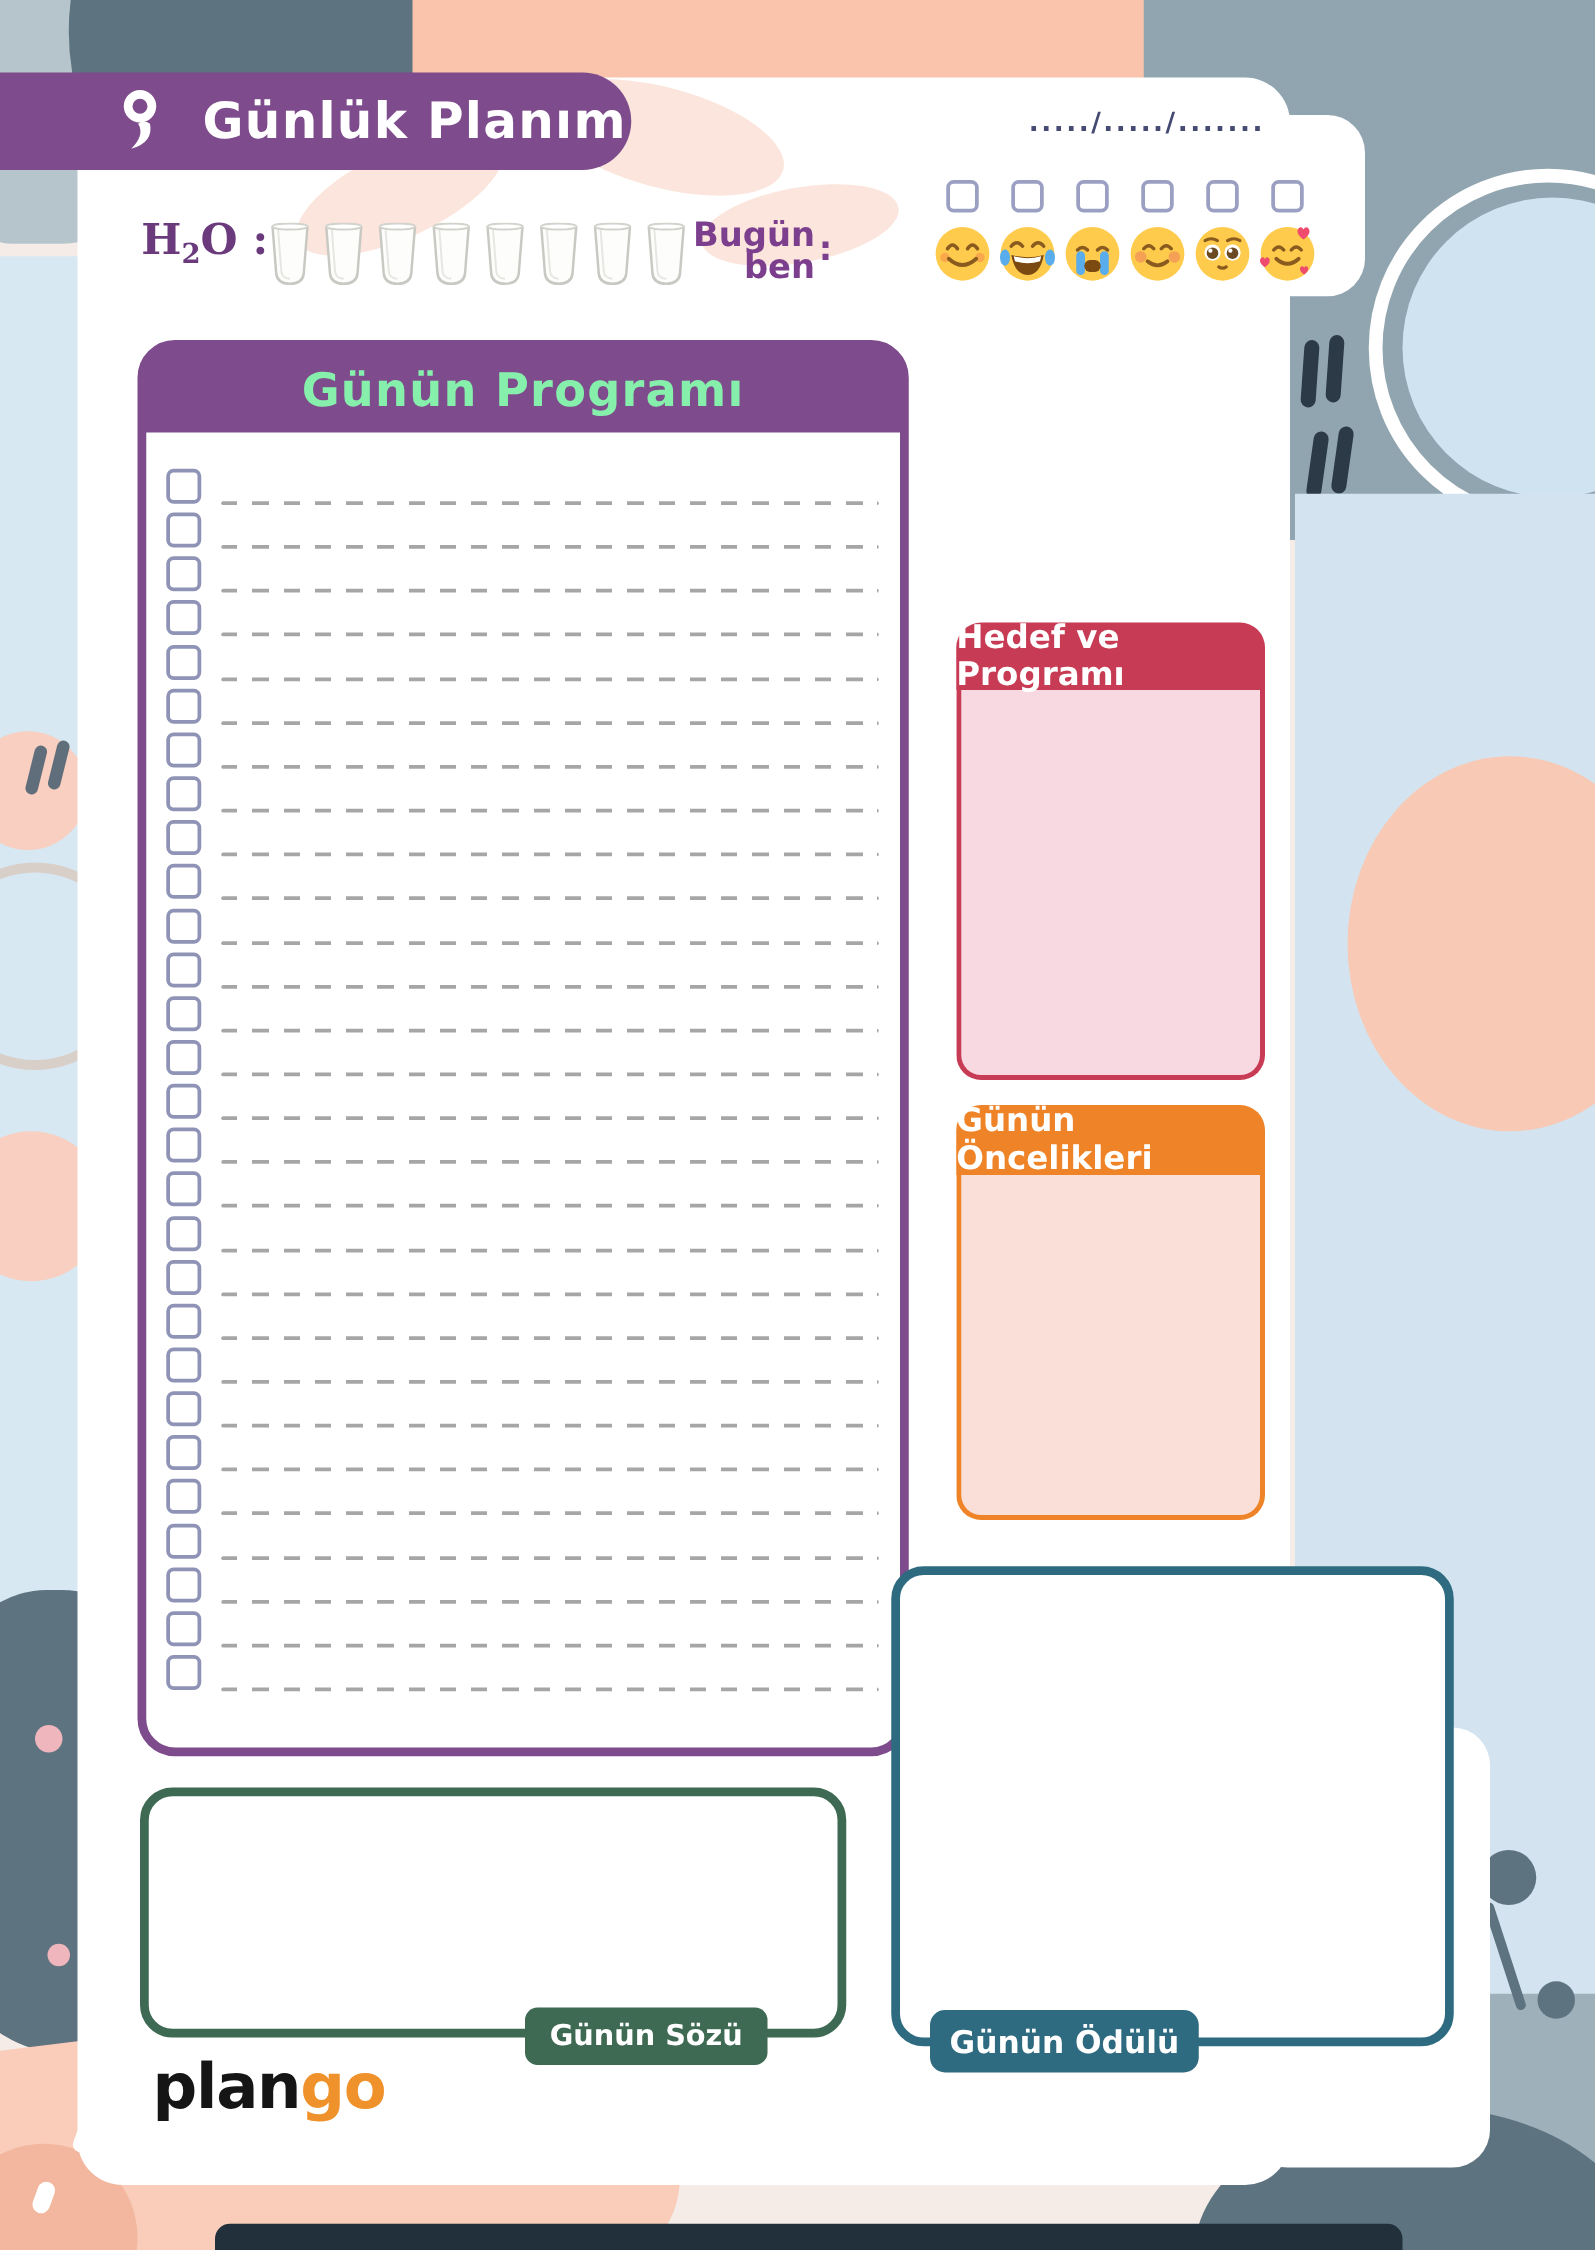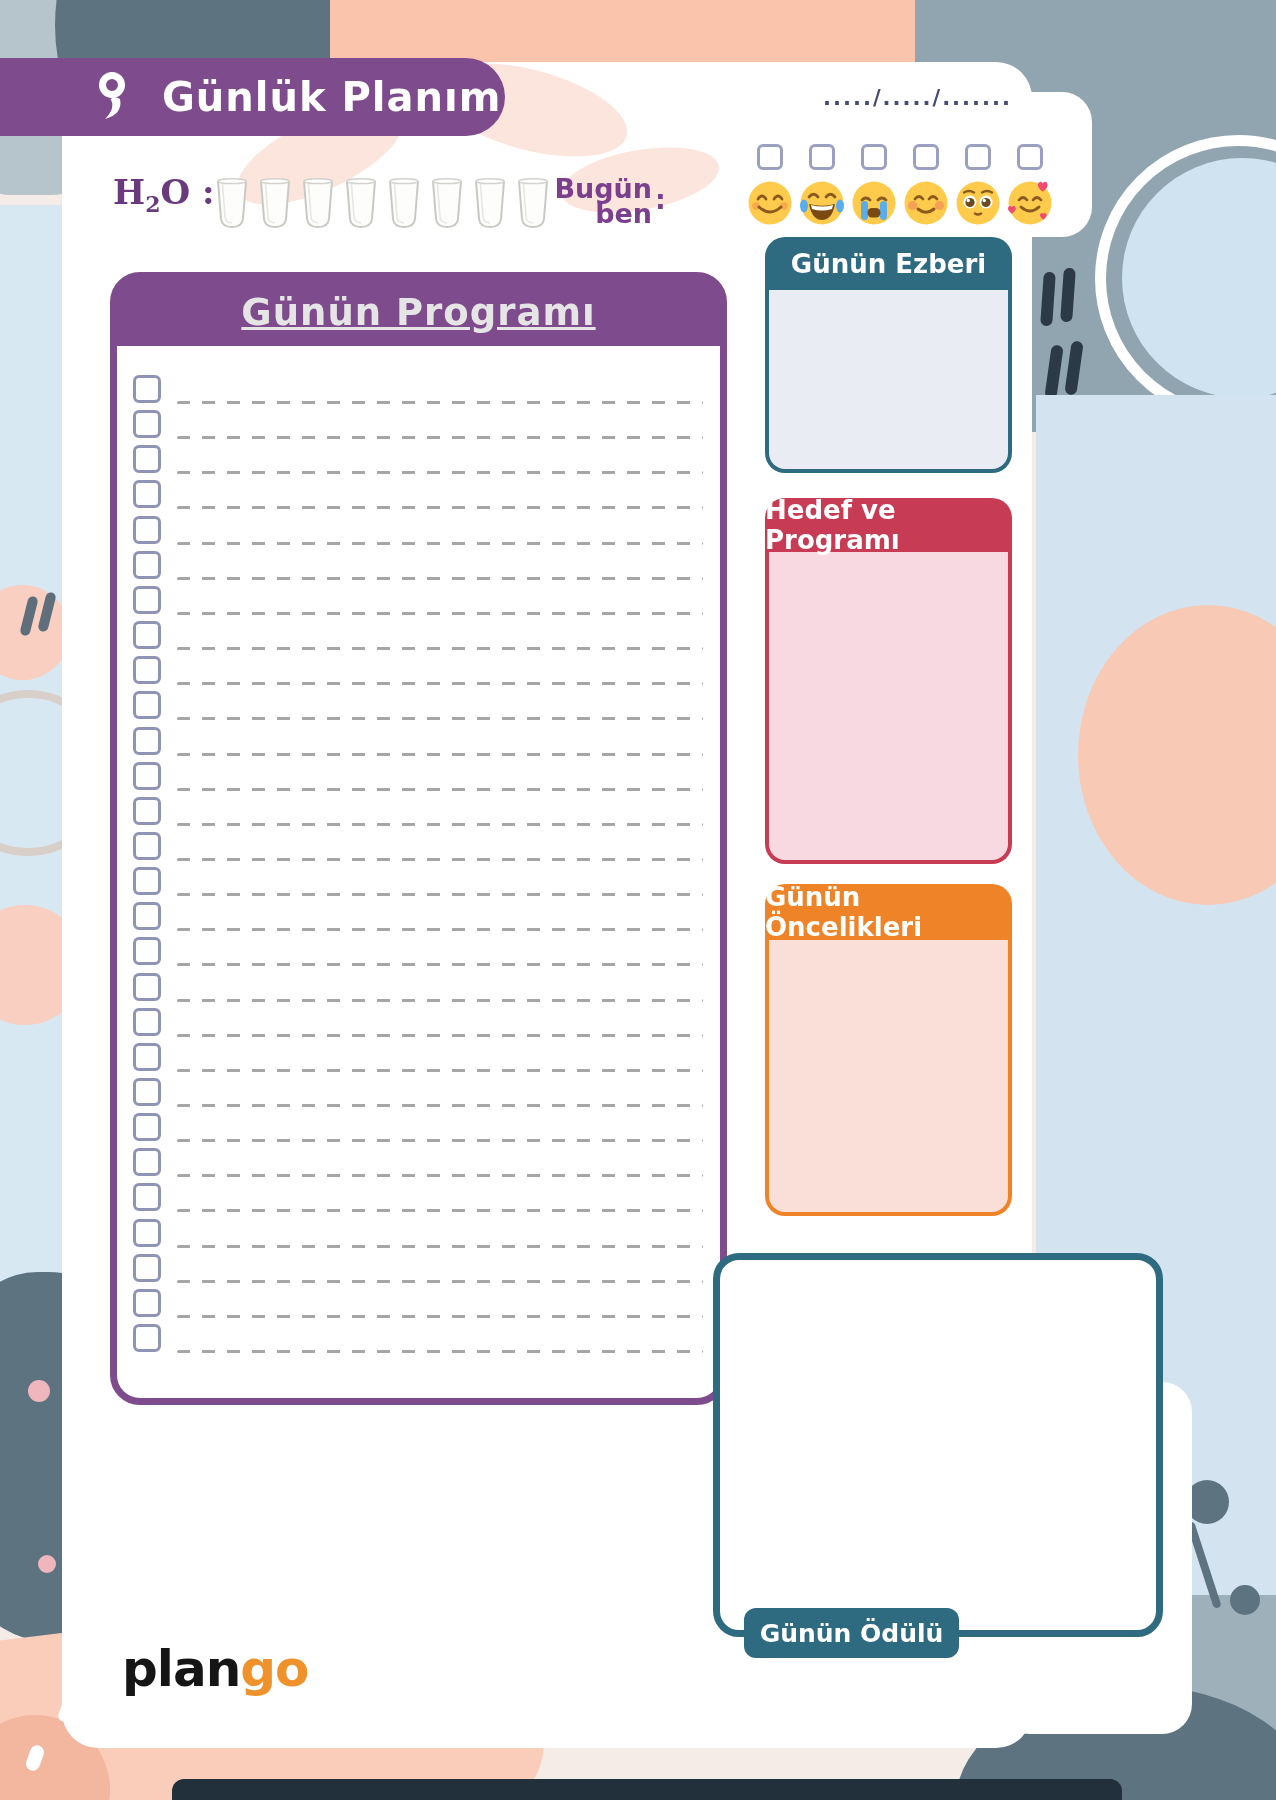--- a/index.html
+++ b/index.html
@@ -57,21 +57,21 @@
   
   .mood-label{left:548px;top:176px;width:104px;text-align:right;font-size:27px;line-height:25px;font-weight:bold;color:#7C3F8E;z-index:3;}
   .mood-colon{left:655px;top:184px;font-size:27px;font-weight:bold;color:#7C3F8E;z-index:3;}
   .mood-row{left:744px;top:144px;display:flex;z-index:3;}
   .mood-col{width:52px;display:flex;flex-direction:column;align-items:center;}
   .mood-check{width:20px;height:20px;border:3px solid #9BA0C3;border-radius:6px;background:#FFFFFF;margin-bottom:10px;}
 
   
   .program{left:110px;top:272px;width:617px;height:1133px;background:#FFFFFF;border:7px solid #7E4B8C;border-radius:30px;box-sizing:border-box;z-index:3;}
   .program-head{height:68px;background:#7E4B8C;display:flex;align-items:center;justify-content:center;margin:-1px;border-radius:20px 20px 0 0;}
-  .program-title{color:#e5e5e5;font-size:37px;font-weight:bold;letter-spacing:1px;text-decoration:underline;}
+  .program-title{color:#86efac;font-size:37px;font-weight:bold;letter-spacing:1px;}
   .p-row{position:absolute;left:0;width:100%;height:34px;}
   .p-check{position:absolute;left:16px;top:0;width:22px;height:22px;border:3.5px solid #8F93B6;border-radius:6px;background:#FFFFFF;}
   .p-line{position:absolute;left:60px;top:26px;width:526px;height:3px;border-radius:2px;
           background:repeating-linear-gradient(90deg,#A6A6A6 0 13px,transparent 13px 25px);}
 
   
   .side-box{left:765px;width:247px;z-index:3;}
   .side-head{height:53px;display:flex;align-items:center;justify-content:center;border-radius:20px 20px 0 0;}
   .side-head span{color:#FFFFFF;font-weight:bold;font-size:26px;}
   .side-body{border-top:none;border-radius:0 0 20px 20px;box-sizing:border-box;}
@@ -408,43 +408,43 @@
           <span class="p-check"></span>
           <span class="p-line"></span>
         </div>
         <div class="p-row" style="top: 1045.05px;">
           <span class="p-check"></span>
           <span class="p-line"></span>
         </div>
       </div>
   </div>
 
-  <div class="abs side-box ezberi" style="top:237px;">
-    <div class="side-head">
-        <span>Günün Ezberi</span>
-      </div>
-    <div class="side-body"></div>
-  </div>
   <div class="abs side-box hedef" style="top:498px;">
     <div class="side-head">
         <span>Hedef ve Programı</span>
       </div>
     <div class="side-body"></div>
   </div>
   <div class="abs reward-box">
     <div style="width:100%;height:100%;"></div>
     <div class="reward-badge">
         <span>Günün Ödülü</span>
       </div>
   </div>
 
   <div class="abs side-box oncelik" style="top:884px;">
     <div class="side-head">
         <span>Günün Öncelikleri</span>
       </div>
     <div class="side-body"></div>
   </div>
+  <div class="abs quote-box">
+    <div style="width:100%;height:100%;"></div>
+    <div class="quote-badge">
+        <span>Günün Sözü</span>
+      </div>
+  </div>
 
   <div class="abs logo">
     <span class="p1">plan</span><span class="p2">go</span>
   </div>
 
 </div>
 
 </body></html>

